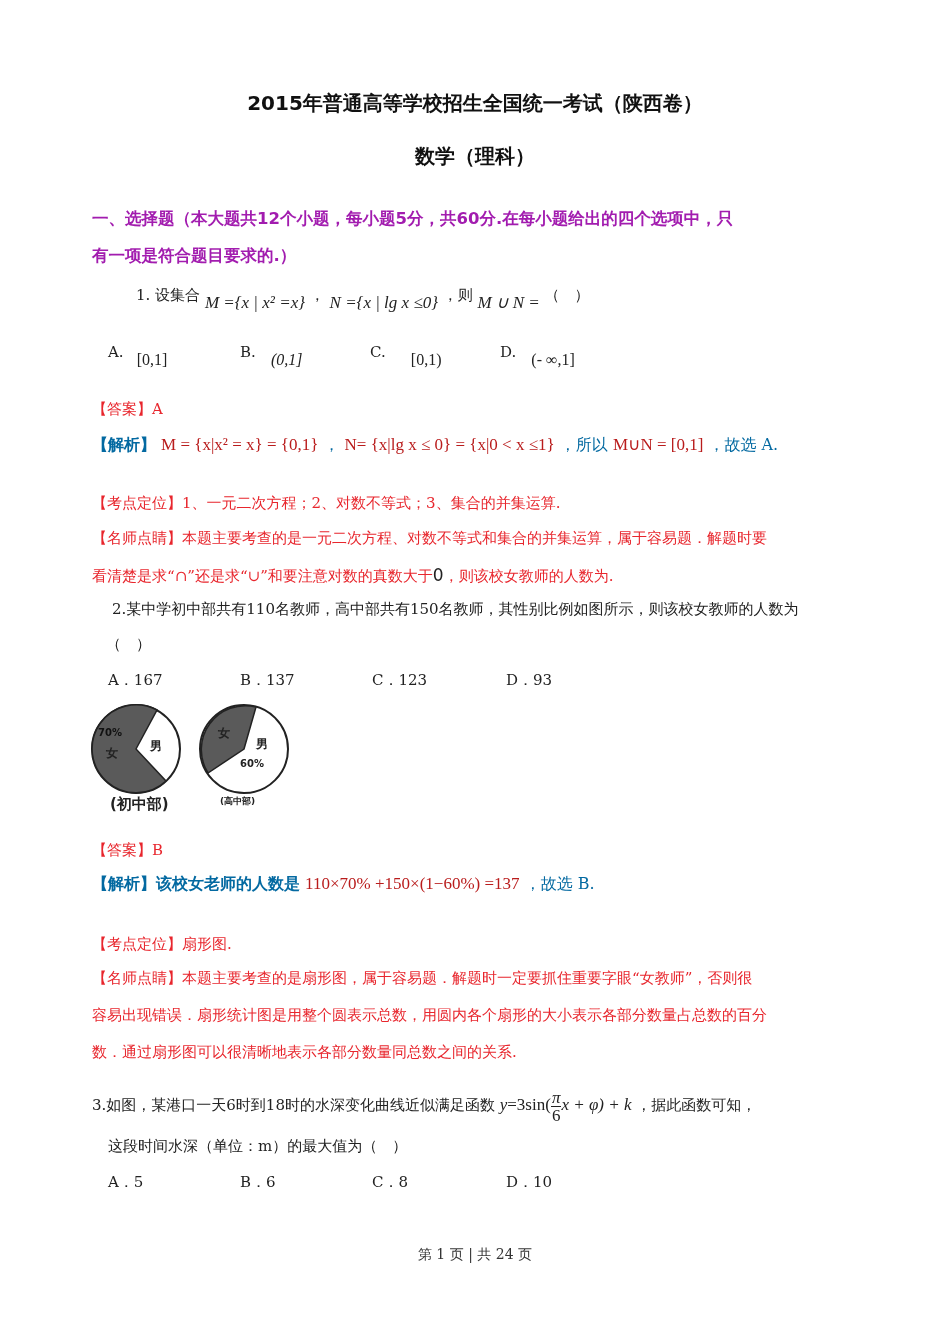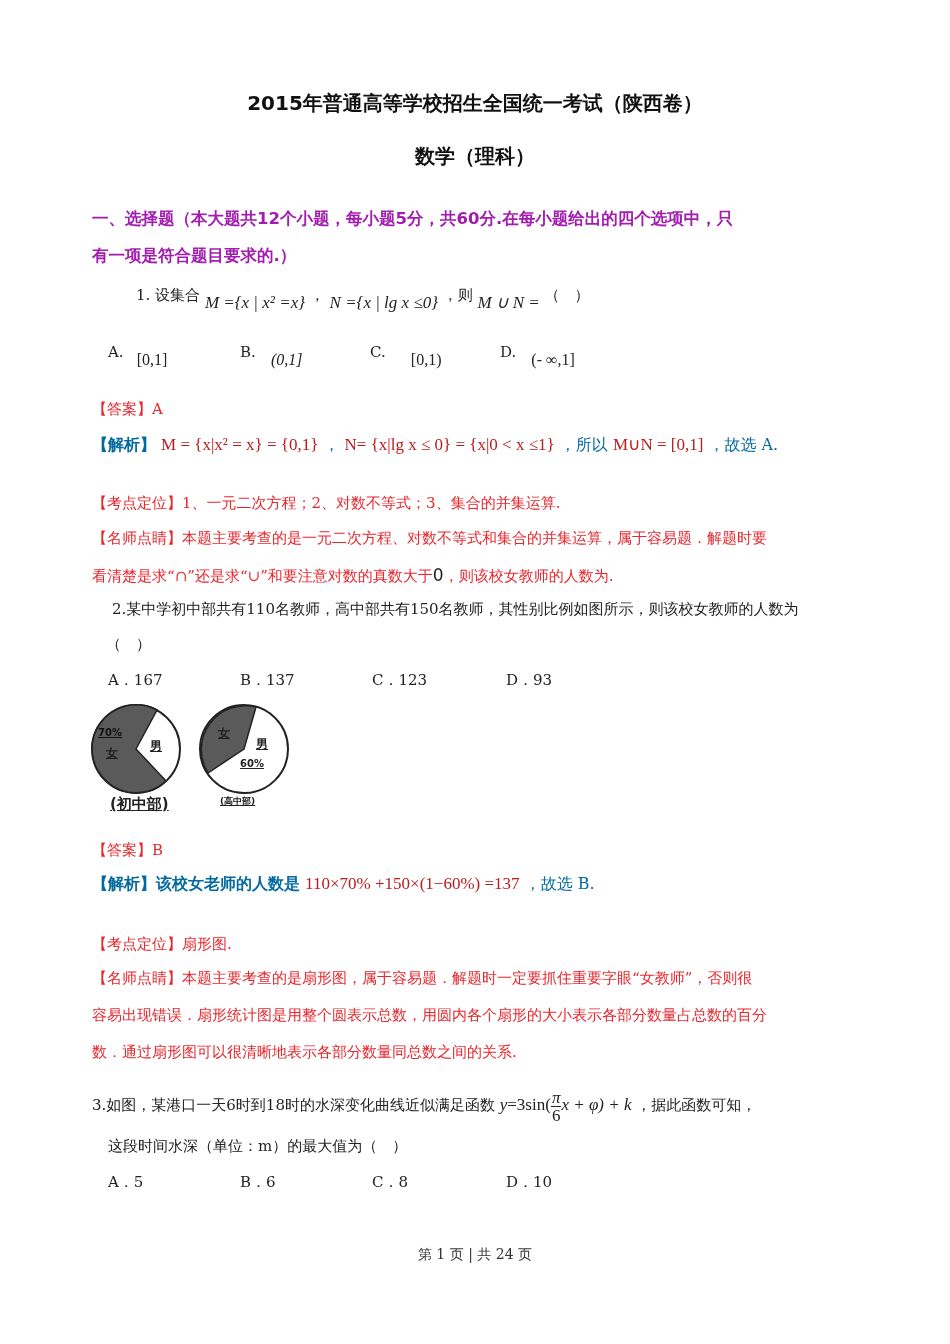--- a/index.html
+++ b/index.html
@@ -12,21 +12,21 @@
     .math { font-family: "Liberation Serif", serif; font-size: 17px; font-style: italic; }
     .mathr { font-family: "Liberation Serif", serif; font-size: 17px; }
     .red { color: #e8262d; font-size: 15px; }
     .redb { color: #0369a1; }
     .blk { color: #b91c1c; }
     .opt { font-size: 15px; }
     .optval { font-family: "Liberation Serif", serif; font-size: 16px; }
     .footer { font-size: 14px; color: #333; left: 0; width: 950px; text-align: center; }
     .frac { display: inline-block; vertical-align: middle; text-align: center; line-height: 1; }
     .frac span { display: block; }
-    .pie-label { font-family: "DejaVu Sans", sans-serif; font-weight: bold; font-size: 10px; color: #222; text-decoration: underline; }
+    .pie-label { font-family: "DejaVu Sans", sans-serif; font-weight: bold; font-size: 10px; color: #222; }
   </style>
 </head>
 <body>
 
 <div class="abs title" style="top:90px;">2015年普通高等学校招生全国统一考试（陕西卷）</div>
 <div class="abs title" style="top:143px;">数学（理科）</div>
 
 <div class="abs sec" style="top:208px;">一、选择题（本大题共12个小题，每小题5分，共60分.在每小题给出的四个选项中，只</div>
 <div class="abs sec" style="top:245px;">有一项是符合题目要求的.）</div>
 

